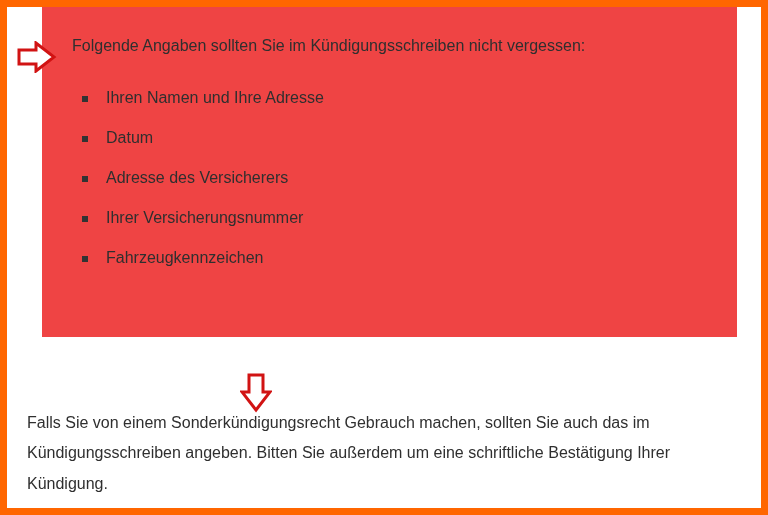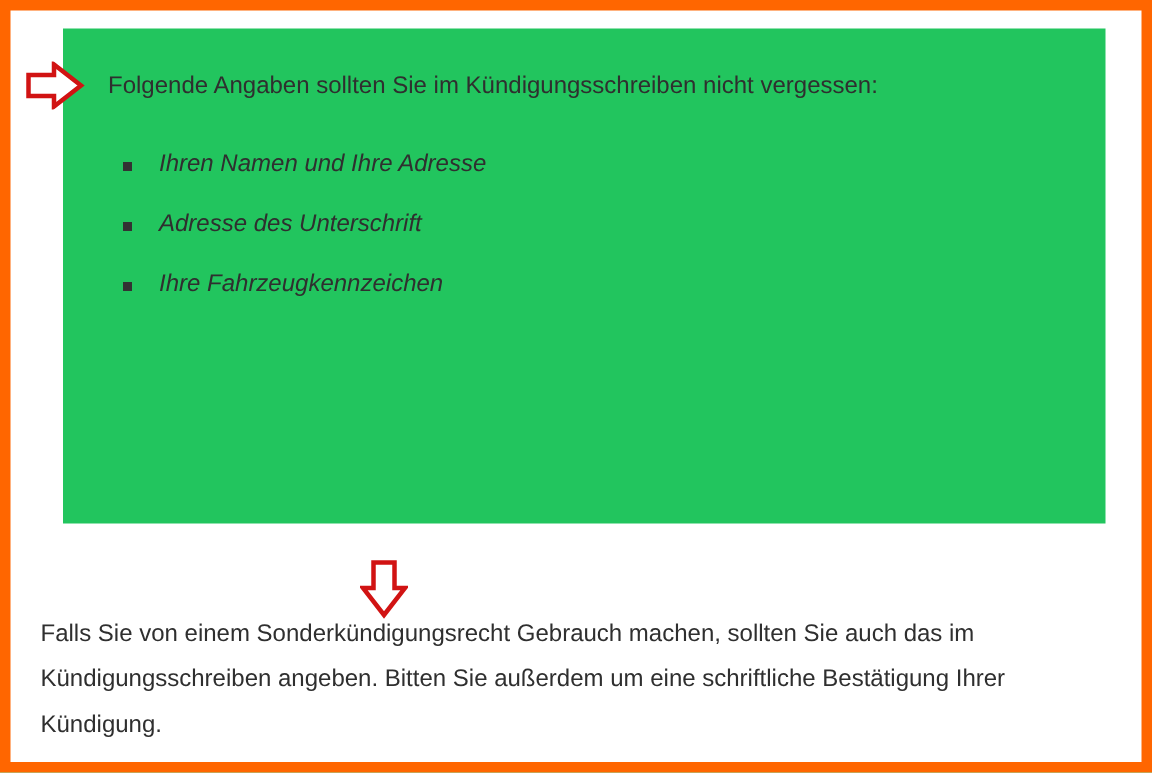--- a/index.html
+++ b/index.html
@@ -9,35 +9,34 @@
       border: 7px solid #ff6600;
       background: #ffffff;
       font-family: "Segoe UI", Arial, sans-serif;
       color: #333333;
       position: relative;
       overflow: hidden;
     }
     .top-box {
       position: absolute;
       left: 35px;
-      top: 12px;
+      top: 0;
       width: 695px;
       height: 330px;
-      background: #22c55e;
+      background: #ef4444;
       padding: 30px 30px 20px 30px;
     }
     .intro {
       font-size: 16px;
       color: #2f2f2f;
       margin-bottom: 34px;
     }
     .bullet-list {
       list-style: none;
       padding-left: 34px;
-      font-style: italic;
     }
     .bullet-list li {
       font-size: 16px;
       color: #2f2f2f;
       margin-bottom: 22px;
       position: relative;
     }
     .bullet-list li::before {
       content: "";
       position: absolute;
@@ -67,22 +66,24 @@
       top: 365px;
     }
   </style>
 </head>
 <body>
 
 <div class="top-box">
   <p class="intro">Folgende Angaben sollten Sie im Kündigungsschreiben nicht vergessen:</p>
   <ul class="bullet-list">
     <li>Ihren Namen und Ihre Adresse</li>
-    <li>Adresse des Unterschrift</li>
-    <li>Ihre Fahrzeugkennzeichen</li>
+    <li>Datum</li>
+    <li>Adresse des Versicherers</li>
+    <li>Ihrer Versicherungsnummer</li>
+    <li>Fahrzeugkennzeichen</li>
   </ul>
 </div>
 
 <svg class="arrow-right" width="42" height="32">
   <polygon points="3,9 20,9 20,2 38,16 20,30 20,23 3,23" fill="#ffffff" stroke="#d11313" stroke-width="3" stroke-linejoin="miter"></polygon>
 </svg>
 
 <svg class="arrow-down" width="32" height="42">
   <polygon points="9,3 23,3 23,20 30,20 16,38 2,20 9,20" fill="#ffffff" stroke="#d11313" stroke-width="3" stroke-linejoin="miter"></polygon>
 </svg>

